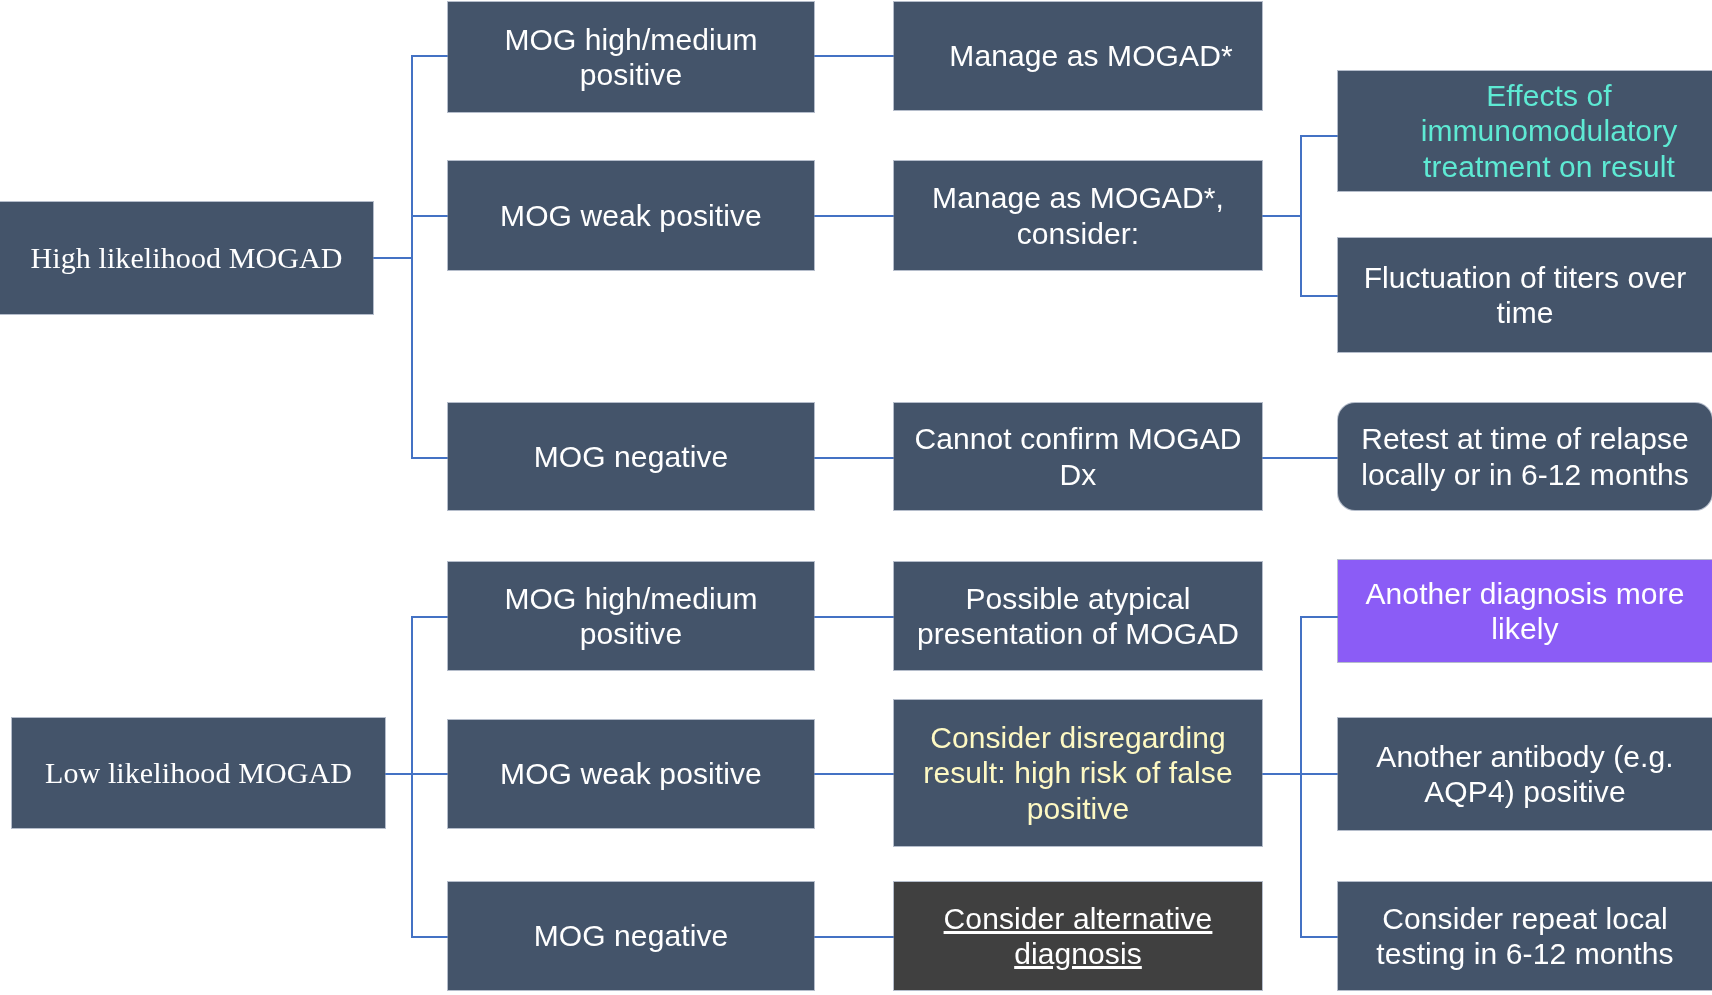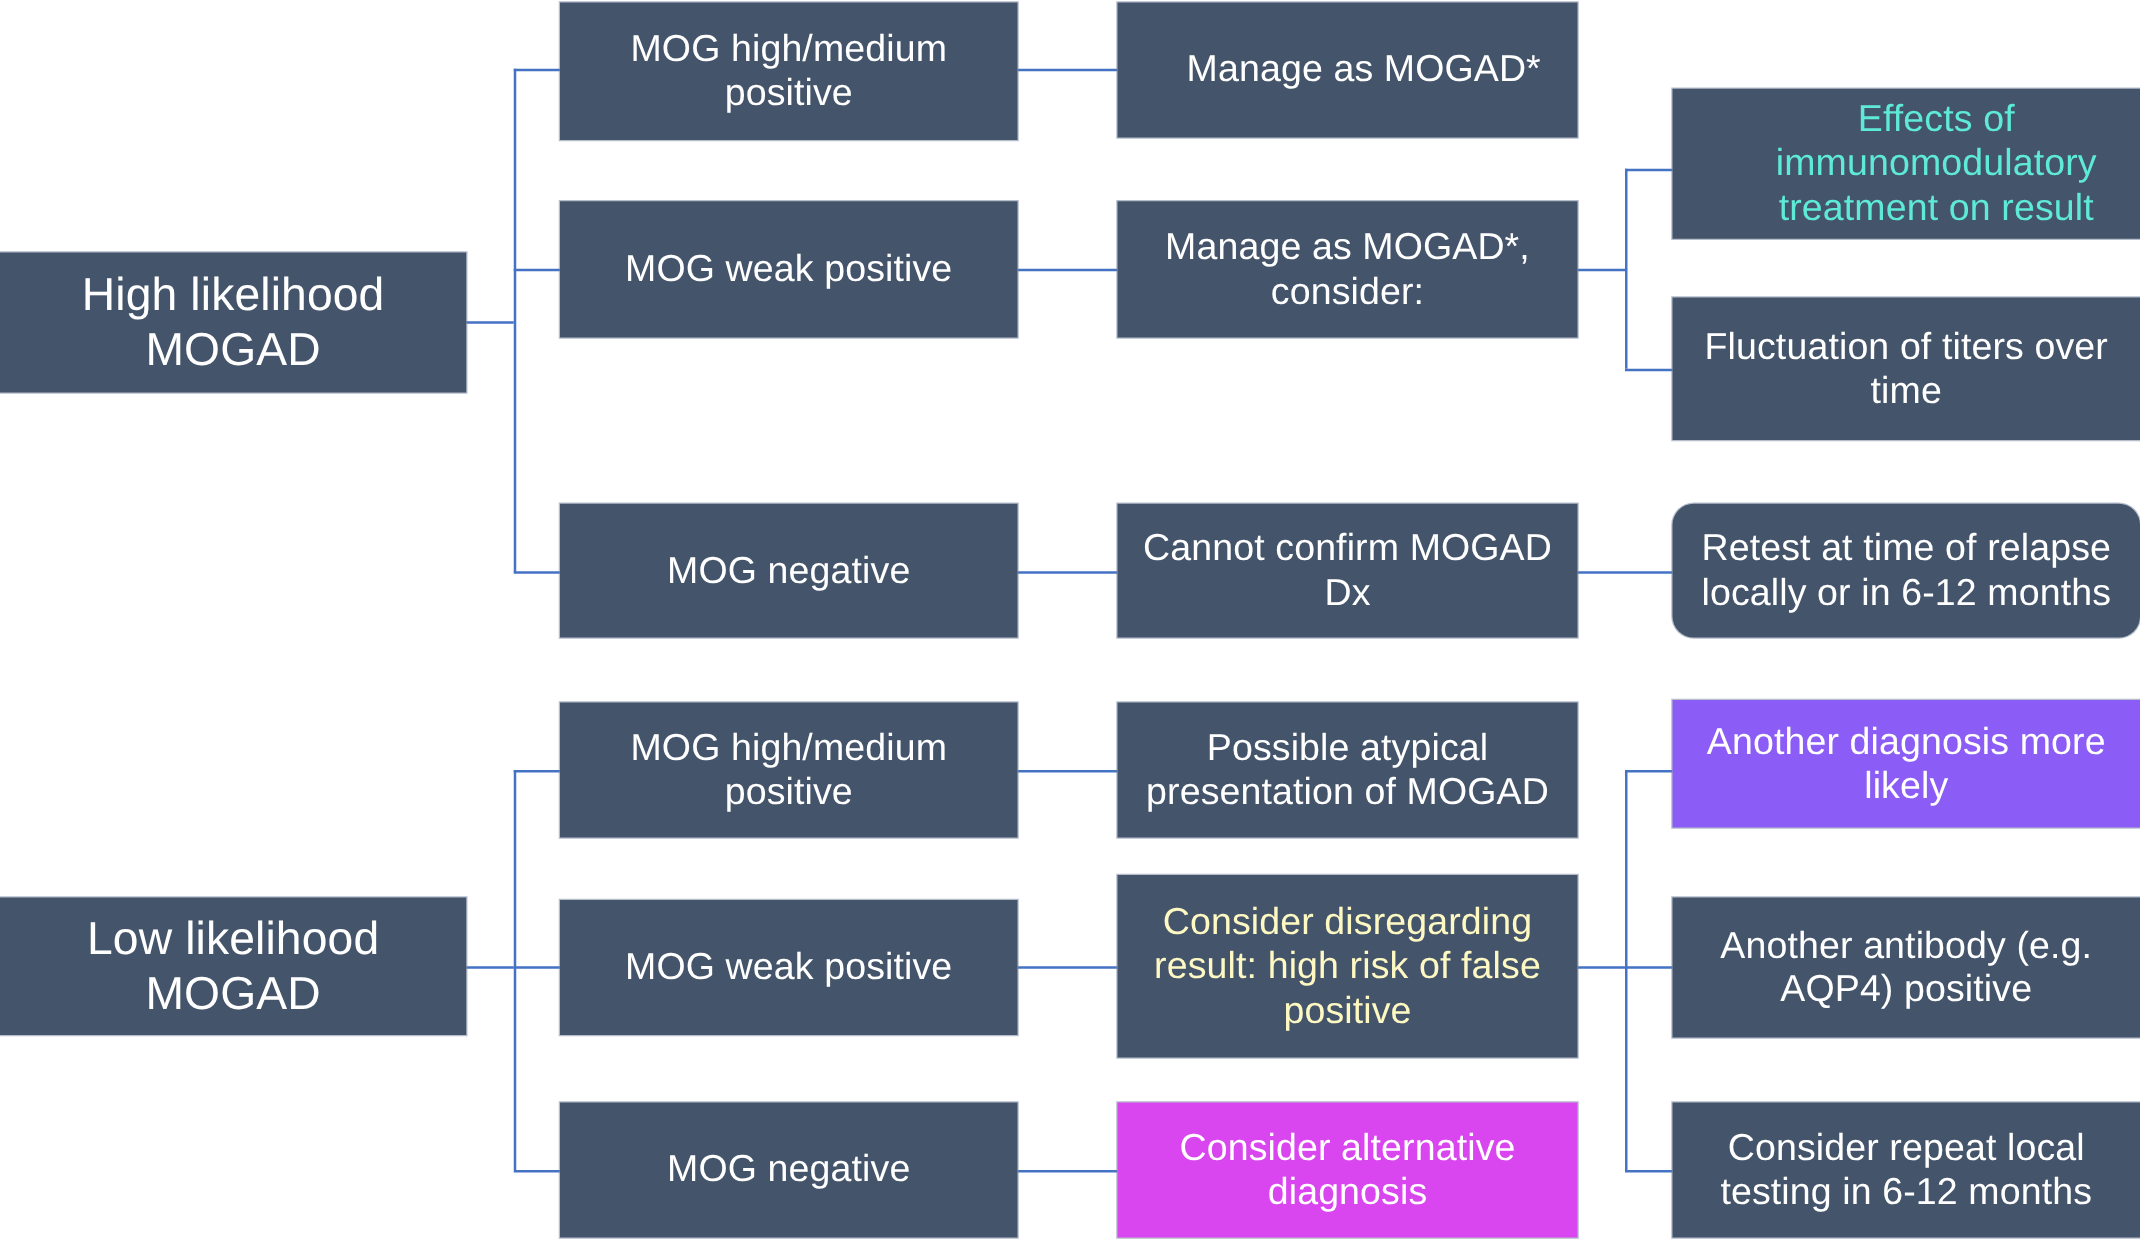--- a/index.html
+++ b/index.html
@@ -25,21 +25,21 @@
     text-align: center;
     font-size: 30px;
     font-weight: 400;
     line-height: 1.18;
     letter-spacing: 0.1px;
     padding: 2px 6px;
     box-sizing: border-box;
     white-space: pre-line;
     box-shadow: 0 0 0 1px rgba(120,135,160,0.55);
   }
-  .node.root { font-size: 37px; }
+  .node.root { font-size: 30px; font-family: Liberation Serif, serif; }
   .conn {
     position: absolute;
     background: #4472c4;
   }
   .conn.h { height: 2px; }
   .conn.v { width: 2px; }
 </style>
 </head>
 <body>
 
@@ -98,37 +98,37 @@
   <div class="node" style="left: 1338px; top: 71px; width: 422px; height: 120px; background: rgb(68, 84, 106); color: #5eead4;">Effects of
 immunomodulatory
 treatment on result</div>
 
   <div class="node" style="left: 1338px; top: 238px; width: 374px; height: 114px; background: rgb(68, 84, 106); color: rgb(255, 255, 255);">Fluctuation of titers over
 time</div>
 
   <div class="node" style="left: 1338px; top: 403px; width: 374px; height: 107px; background: rgb(68, 84, 106); color: rgb(255, 255, 255); border-radius: 17px;">Retest at time of relapse
 locally or in 6-12 months</div>
 
-  <div class="node root" style="left: 0px; top: 718px; width: 373px; height: 110px; background: rgb(68, 84, 106); color: rgb(255, 255, 255);">Low likelihood MOGAD</div>
+  <div class="node root" style="left: 12px; top: 718px; width: 373px; height: 110px; background: rgb(68, 84, 106); color: rgb(255, 255, 255);">Low likelihood MOGAD</div>
 
   <div class="node" style="left: 448px; top: 562px; width: 366px; height: 108px; background: rgb(68, 84, 106); color: rgb(255, 255, 255);">MOG high/medium
 positive</div>
 
   <div class="node" style="left: 448px; top: 720px; width: 366px; height: 108px; background: rgb(68, 84, 106); color: rgb(255, 255, 255);">MOG weak positive</div>
 
   <div class="node" style="left: 448px; top: 882px; width: 366px; height: 108px; background: rgb(68, 84, 106); color: rgb(255, 255, 255);">MOG negative</div>
 
   <div class="node" style="left: 894px; top: 562px; width: 368px; height: 108px; background: rgb(68, 84, 106); color: rgb(255, 255, 255);">Possible atypical
 presentation of MOGAD</div>
 
   <div class="node" style="left: 894px; top: 700px; width: 368px; height: 146px; background: rgb(68, 84, 106); color: #fef9c3;">Consider disregarding
 result: high risk of false
 positive</div>
 
-  <div class="node" style="left: 894px; top: 882px; width: 368px; height: 108px; background: #d946ef; color: rgb(255, 255, 255);">Consider alternative
+  <div class="node" style="left: 894px; top: 882px; width: 368px; height: 108px; background: #404040; color: rgb(255, 255, 255); text-decoration: underline;">Consider alternative
 diagnosis</div>
 
   <div class="node" style="left: 1338px; top: 560px; width: 374px; height: 102px; background: #8b5cf6; color: rgb(255, 255, 255);">Another diagnosis more
 likely</div>
 
   <div class="node" style="left: 1338px; top: 718px; width: 374px; height: 112px; background: rgb(68, 84, 106); color: rgb(255, 255, 255);">Another antibody (e.g.
 AQP4) positive</div>
 
   <div class="node" style="left: 1338px; top: 882px; width: 374px; height: 108px; background: rgb(68, 84, 106); color: rgb(255, 255, 255);">Consider repeat local
 testing in 6-12 months</div>

